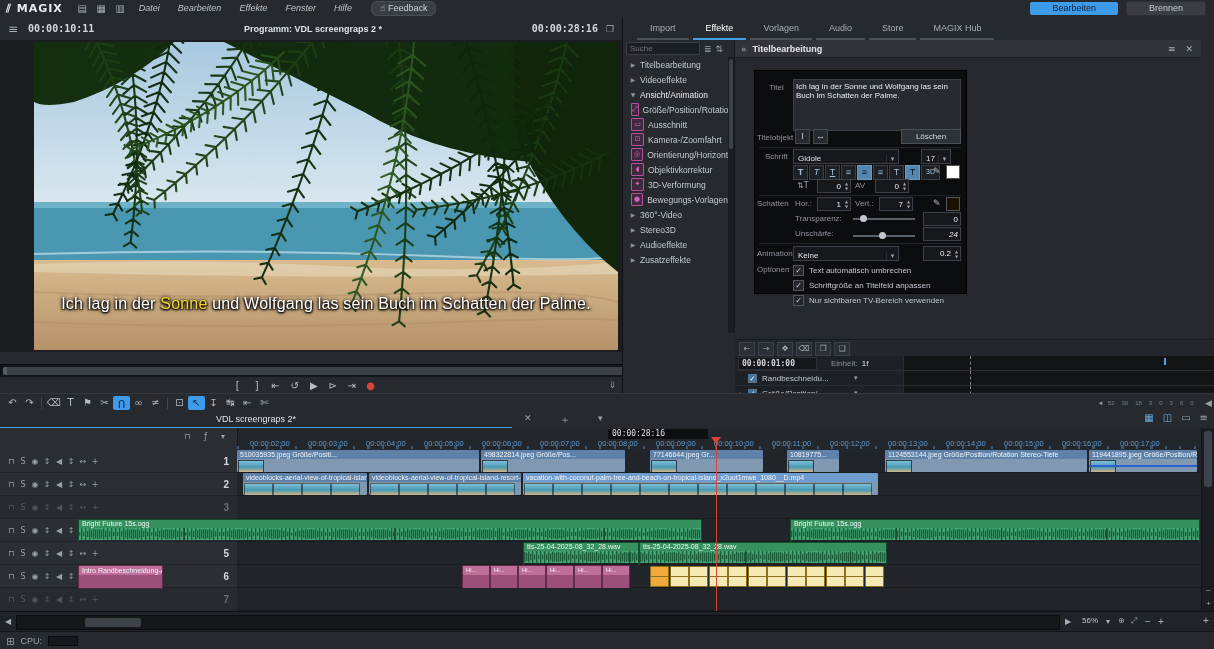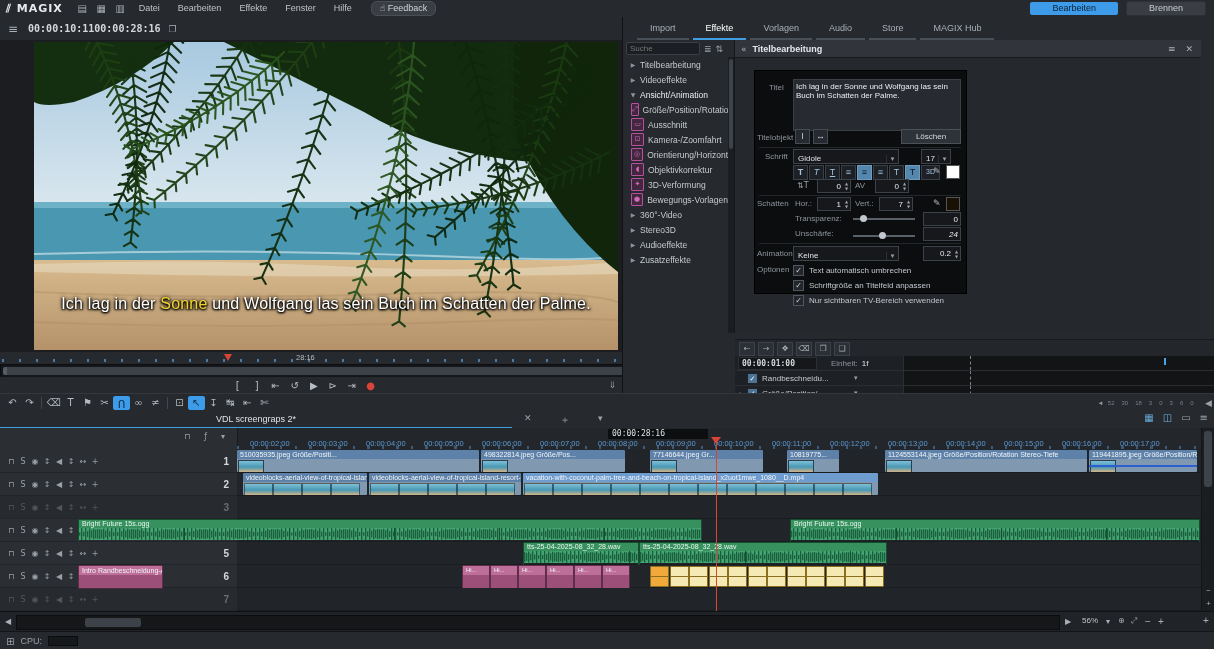--- a/index.html
+++ b/index.html
@@ -6,21 +6,21 @@
   #app{position:relative;width:1214px;height:649px;overflow:hidden;
        font-family:"Liberation Sans",sans-serif;font-size:9px;color:#c6cbd0;
        background:#26292d;}
   .a{position:absolute;}
   .ic{font-family:"DejaVu Sans",sans-serif;}
   .row{display:flex;align-items:center;}
   
   #menubar{left:0;top:0;width:1214px;height:17px;background:#26292d;border-bottom:1px solid #1b1d20;}
   #menubar .logo{font-weight:bold;font-size:11px;color:#e8eaec;letter-spacing:1px;margin:0 10px 0 6px;}
   #menubar .fico{width:13px;height:12px;margin:0 3px;color:#aab0b6;font-size:10px;line-height:12px;text-align:center;}
-  .menu-item{padding:0 9px;color:#bfc4c9;line-height:17px;}
+  .menu-item{padding:0 9px;color:#bfc4c9;line-height:17px;font-style:italic;}
   #feedback-btn{background:#3a3e44;border:1px solid #4a4f56;border-radius:6px;height:13px;line-height:13px;
       padding:0 8px;margin-left:10px;color:#cdd2d7;}
   .mode-btn{height:13px;line-height:13px;padding:0 22px;border-radius:2px;margin-left:8px;font-size:9px;}
   .mode-btn.active{background:#3d9be9;color:#0d2335;}
   .mode-btn.inactive{background:#3a3e44;color:#c6cbd0;border:1px solid #2c2f34;}
   
   #pv-header{left:0;top:17px;width:622px;height:23px;background:#26292d;}
   .tc{font-family:"DejaVu Sans Mono",monospace;font-size:10px;color:#d4d8dc;font-weight:bold;}
   
   #video-wrap{left:0;top:40px;width:622px;height:312px;background:#1b1d20;}
@@ -134,20 +134,21 @@
     <span style="flex:1"></span>
     <span id="mode-buttons" class="row" style="margin-right:8px;">
         <span class="mode-btn active">Bearbeiten</span>
         <span class="mode-btn inactive">Brennen</span>
       </span>
   </div>
 
   <div class="a row" id="pv-header">
     <span class="ic" style="margin:0 10px 0 8px;font-size:12px;color:#aab0b6;">≡</span>
     <span class="tc">00:00:10:11</span>
+    <span style="flex:1;text-align:center;font-weight:bold;color:#dfe3e7;">Programm: VDL screengraps 2 *</span>
     <span class="tc">00:00:28:16</span>
     <span class="ic" style="margin:0 8px;color:#aab0b6;">❐</span>
   </div>
 
   <div class="a" id="video-wrap">
     <div class="a" id="video">
       <svg id="scene" width="584" height="308" viewBox="0 0 584 308">
           <defs>
             <linearGradient id="sky" x1="0" y1="0" x2="0" y2="1">
               <stop offset="0" stop-color="#a8c9e0"></stop>
@@ -184,25 +185,20 @@
           <path d="M575,110L566.6,114.4M566.6,114.4L551.8,106.9M566.6,114.4L564.2,130.7M566.6,114.4L558.0,118.6M558.0,118.6L543.8,111.0M558.0,118.6L555.4,134.5M558.0,118.6L549.3,122.7M549.3,122.7L535.7,115.0M549.3,122.7L546.4,138.0M549.3,122.7L540.5,126.6M540.5,126.6L527.4,118.9M540.5,126.6L537.4,141.4M540.5,126.6L531.5,130.3M531.5,130.3L519.0,122.6M531.5,130.3L528.3,144.6M531.5,130.3L522.5,133.9M522.5,133.9L510.5,126.2M522.5,133.9L519.0,147.7M522.5,133.9L513.3,137.4M513.3,137.4L501.9,129.7M513.3,137.4L509.7,150.6M513.3,137.4L504.0,140.6M504.0,140.6L493.1,133.0M504.0,140.6L500.3,153.4M504.0,140.6L494.5,143.8M494.5,143.8L484.2,136.2M494.5,143.8L490.7,156.0M494.5,143.8L485.0,146.7M485.0,146.7L475.1,139.3M485.0,146.7L481.1,158.4M485.0,146.7L475.3,149.5M475.3,149.5L466.0,142.2M475.3,149.5L471.3,160.7M475.3,149.5L465.5,152.2M465.5,152.2L456.7,145.0M465.5,152.2L461.5,162.8M465.5,152.2L455.6,154.7M455.6,154.7L447.2,147.6M455.6,154.7L451.6,164.8M455.6,154.7L445.5,157.0M445.5,157.0L437.7,150.1M445.5,157.0L441.5,166.7M445.5,157.0L435.3,159.2M435.3,159.2L427.9,152.4M435.3,159.2L431.3,168.3M435.3,159.2L425.0,161.2M425.0,161.2L418.1,154.7M425.0,161.2L421.1,169.9M425.0,161.2L414.6,163.0M414.6,163.0L408.1,156.7M414.6,163.0L410.7,171.2M414.6,163.0L404.1,164.7M404.1,164.7L398.0,158.7M404.1,164.7L400.3,172.4M404.1,164.7L393.4,166.3M393.4,166.3L387.8,160.4M393.4,166.3L389.7,173.5M393.4,166.3L382.6,167.7M382.6,167.7L377.4,162.1M382.6,167.7L379.0,174.4M382.6,167.7" fill="none" stroke="#16330f" stroke-width="2.1" stroke-linecap="round" opacity="0.96"></path>
           <path d="M250,10L243.9,16.0M243.9,16.0L227.6,13.1M243.9,16.0L246.4,32.3M243.9,16.0L237.7,21.8M237.7,21.8L221.9,18.6M237.7,21.8L239.7,37.7M237.7,21.8L231.2,27.5M231.2,27.5L216.0,24.1M231.2,27.5L232.9,43.0M231.2,27.5L224.6,33.1M224.6,33.1L210.0,29.5M224.6,33.1L225.9,48.2M224.6,33.1L217.9,38.6M217.9,38.6L203.8,34.8M217.9,38.6L218.8,53.3M217.9,38.6L211.0,44.0M211.0,44.0L197.4,40.0M211.0,44.0L211.6,58.2M211.0,44.0L203.9,49.3M203.9,49.3L190.8,45.1M203.9,49.3L204.2,63.0M203.9,49.3L196.7,54.4M196.7,54.4L184.1,50.1M196.7,54.4L196.6,67.7M196.7,54.4L189.3,59.4M189.3,59.4L177.3,55.0M189.3,59.4L189.0,72.2M189.3,59.4L181.7,64.4M181.7,64.4L170.2,59.9M181.7,64.4L181.2,76.7M181.7,64.4L174.0,69.2M174.0,69.2L163.0,64.6M174.0,69.2L173.2,81.0M174.0,69.2L166.1,73.9M166.1,73.9L155.7,69.3M166.1,73.9L165.1,85.2M166.1,73.9L158.0,78.4M158.0,78.4L148.1,73.9M158.0,78.4L156.9,89.3M158.0,78.4L149.8,82.9M149.8,82.9L140.4,78.3M149.8,82.9L148.5,93.3M149.8,82.9L141.4,87.3M141.4,87.3L132.5,82.7M141.4,87.3L140.0,97.1M141.4,87.3L132.9,91.5M132.9,91.5L124.5,87.0M132.9,91.5L131.3,100.9M132.9,91.5L124.1,95.6M124.1,95.6L116.2,91.2M124.1,95.6L122.5,104.5M124.1,95.6L115.3,99.6M115.3,99.6L107.8,95.3M115.3,99.6L113.6,108.0M115.3,99.6L106.2,103.5M106.2,103.5L99.3,99.3M106.2,103.5L104.5,111.4M106.2,103.5L97.0,107.3M97.0,107.3L90.5,103.2M97.0,107.3L95.3,114.7M97.0,107.3" fill="none" stroke="#27511a" stroke-width="2.1" stroke-linecap="round" opacity="0.96"></path>
           <path d="M380,0L378.8,13.0M378.8,13.0L364.5,21.3M378.8,13.0L391.2,23.8M378.8,13.0L377.3,25.9M377.3,25.9L363.3,33.8M377.3,25.9L389.3,36.7M377.3,25.9L375.7,38.9M375.7,38.9L362.0,46.4M375.7,38.9L387.2,49.5M375.7,38.9L373.9,51.9M373.9,51.9L360.5,58.9M373.9,51.9L384.8,62.4M373.9,51.9L371.8,65.0M371.8,65.0L358.7,71.6M371.8,65.0L382.3,75.2M371.8,65.0L369.6,78.0M369.6,78.0L356.8,84.2M369.6,78.0L379.6,88.1M369.6,78.0L367.2,91.1M367.2,91.1L354.8,96.9M367.2,91.1L376.7,101.0M367.2,91.1L364.6,104.2M364.6,104.2L352.5,109.6M364.6,104.2L373.6,113.8M364.6,104.2L361.7,117.3M361.7,117.3L350.0,122.3M361.7,117.3L370.3,126.7M361.7,117.3L358.7,130.4M358.7,130.4L347.3,135.1M358.7,130.4L366.9,139.6M358.7,130.4L355.5,143.5M355.5,143.5L344.5,147.9M355.5,143.5L363.2,152.5M355.5,143.5L352.1,156.7M352.1,156.7L341.4,160.7M352.1,156.7L359.4,165.4M352.1,156.7L348.4,169.8M348.4,169.8L338.2,173.6M348.4,169.8L355.3,178.3M348.4,169.8L344.6,183.0M344.6,183.0L334.8,186.5M344.6,183.0L351.1,191.2M344.6,183.0L340.6,196.2M340.6,196.2L331.1,199.4M340.6,196.2L346.7,204.1M340.6,196.2L336.4,209.4M336.4,209.4L327.3,212.4M336.4,209.4L342.1,217.1M336.4,209.4L331.9,222.7M331.9,222.7L323.3,225.3M331.9,222.7L337.3,230.0M331.9,222.7L327.3,235.9M327.3,235.9L319.1,238.4M327.3,235.9L332.3,242.9M327.3,235.9L322.5,249.2M322.5,249.2L314.7,251.4M322.5,249.2L327.1,255.9M322.5,249.2L317.5,262.5M317.5,262.5L310.1,264.5M317.5,262.5L321.7,268.9M317.5,262.5" fill="none" stroke="#2c5520" stroke-width="2.1" stroke-linecap="round" opacity="0.96"></path>
         </svg>
       <div class="a" id="subtitle">
         <span>Ich lag in der </span><span id="sub-hl" style="color: rgb(242, 213, 42);">Sonne</span><span> und Wolfgang las sein Buch im Schatten der Palme.</span>
       </div>
     </div>
   </div>
 
-  <div class="a" id="pv-ruler">
-    <div class="a" id="pv-ticks"></div>
-    <div class="a" style="left:224px;top:2px;width:0;height:0;border-left:4px solid transparent;border-right:4px solid transparent;border-top:7px solid #d84438;"></div>
-    <div class="a" style="left:296px;top:1px;font-size:7.5px;color:#b8bdc2;">28:16</div>
-  </div>
   <div class="a" id="pv-scroll">
     <div class="a" id="pv-thumb"></div>
   </div>
   <div class="a row" id="transport">
     <span style="flex:1"></span>
     <span id="transport-btns" class="row">
         <span class="tbtn ic">[</span>
         <span class="tbtn ic">]</span>
         <span class="tbtn ic">⇤</span>
         <span class="tbtn ic">↺</span>

